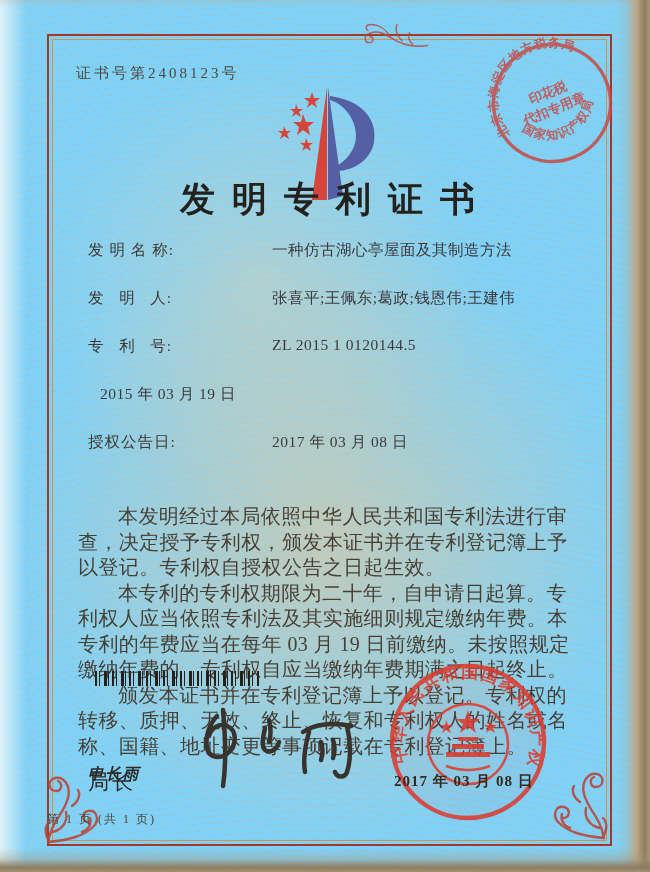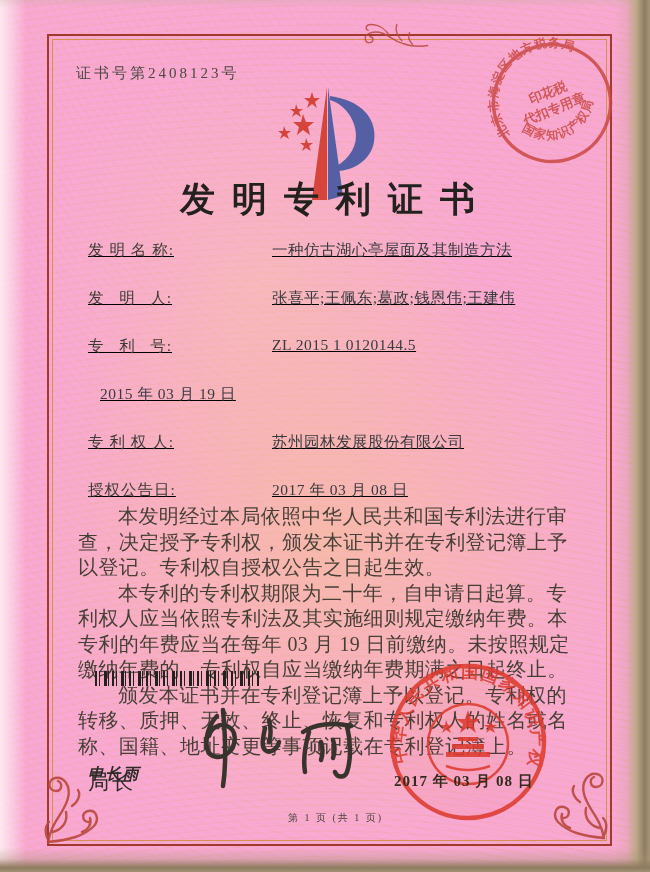--- a/index.html
+++ b/index.html
@@ -1,21 +1,21 @@
 <!DOCTYPE html>
 <html><head>
 <meta charset="utf-8">
 <style>
   html,body{margin:0;padding:0;}
   body{
     width:650px;height:872px;position:relative;overflow:hidden;
     font-family:"Liberation Serif","DejaVu Serif",serif;
     background:#efe9d8;
   }
-  .scan{position:absolute;inset:0;background:#f9a8d4;}
+  .scan{position:absolute;inset:0;background:#7dd3fc;}
   
   .texture{
     position:absolute;inset:0;pointer-events:none;
     background:
       radial-gradient(circle 430px at 50% 62%, rgba(246,199,140,.55), rgba(246,199,140,0) 72%),
       radial-gradient(circle 300px at 40% 32%, rgba(246,210,160,.35), rgba(246,210,160,0) 75%),
       repeating-radial-gradient(circle at 50% 240%, rgba(222,158,96,.13) 0 1.5px, rgba(0,0,0,0) 1.5px 6.5px),
       repeating-radial-gradient(circle at 120% -40%, rgba(222,158,96,.09) 0 1.5px, rgba(0,0,0,0) 1.5px 7.5px);
   }
   
@@ -33,39 +33,39 @@
     border:2px solid #a13a2d;pointer-events:none;}
   .frame::after{content:"";position:absolute;inset:3px;border:1px solid #d2914f;}
 
   .abs{position:absolute;}
   .cert-no{left:76px;top:64px;font-size:15px;letter-spacing:3px;color:#4c4842;}
 
   .title{left:47px;top:176px;width:561px;text-align:center;font-size:35px;font-weight:700;
     color:#23211e;letter-spacing:17px;text-indent:17px;}
 
   .fields{left:88px;top:240px;width:480px;}
-  .frow{display:flex;align-items:flex-start;height:48px;font-size:15.5px;text-decoration:underline;}
+  .frow{display:flex;align-items:flex-start;height:48px;font-size:15.5px;}
   .flabel{width:172px;flex:0 0 172px;color:#3d3a35;white-space:pre;letter-spacing:1px;}
   .fvalue{color:#3a3a40;letter-spacing:.5px;margin-left:12px;}
 
   .paras{left:78px;top:504px;width:502px;font-size:20px;line-height:25.5px;color:#463f36;}
   .paras p{margin:0;text-indent:2em;letter-spacing:.4px;}
 
   .barcode{left:95px;top:671px;width:164px;height:15px;
     background:repeating-linear-gradient(90deg,
       #23211e 0 2px, rgba(0,0,0,0) 2px 4px,
       #23211e 4px 5px, rgba(0,0,0,0) 5px 9px,
       #23211e 9px 12px, rgba(0,0,0,0) 12px 13px,
       #23211e 13px 14px, rgba(0,0,0,0) 14px 17px);}
 
   .director-title{left:88px;top:768px;font-size:21px;font-weight:400;letter-spacing:3px;color:#2c2a27;}
   .director-name{left:88px;top:764px;font-size:15.5px;font-weight:600;letter-spacing:2px;color:#2c2a27;font-style:italic;}
 
   .seal-date{left:394px;top:772px;font-size:15px;font-weight:600;letter-spacing:1px;color:#352a1e;z-index:5;}
-  .footer{left:47px;top:811px;width:561px;text-align:center;font-size:10px;letter-spacing:2px;color:#4a443c;margin-left:8px;}
+  .footer{left:47px;top:811px;width:561px;text-align:left;font-size:12px;letter-spacing:2px;color:#4a443c;}
 
   .stamp-tax{left:479px;top:30px;width:146px;height:146px;transform:rotate(-22deg);opacity:.82;}
   .seal-main{left:386px;top:660px;width:164px;height:164px;opacity:.88;z-index:4;}
   .signature{left:165px;top:698px;width:210px;height:100px;z-index:3;}
 
   .flourish{color:#b9483d;}
   svg text{font-family:"Liberation Serif","DejaVu Serif",serif;}
 </style>
 </head>
 <body>
@@ -131,24 +131,20 @@
     <div class="frow">
       <span class="flabel">发   明   人:</span>
       <span class="fvalue">张喜平;王佩东;葛政;钱恩伟;王建伟</span>
     </div>
     <div class="frow">
       <span class="flabel">专   利   号:</span>
       <span class="fvalue">ZL 2015 1 0120144.5</span>
     </div>
     <div class="frow">
       <span class="fvalue">2015 年 03 月 19 日</span>
-    </div>
-    <div class="frow">
-      <span class="flabel">专 利 权 人:</span>
-      <span class="fvalue">苏州园林发展股份有限公司</span>
     </div>
     <div class="frow">
       <span class="flabel">授权公告日:</span>
       <span class="fvalue">2017 年 03 月 08 日</span>
     </div>
   </div>
 
   <div class="abs paras">
     <p>本发明经过本局依照中华人民共和国专利法进行审查，决定授予专利权，颁发本证书并在专利登记簿上予以登记。专利权自授权公告之日起生效。</p>
     <p>本专利的专利权期限为二十年，自申请日起算。专利权人应当依照专利法及其实施细则规定缴纳年费。本专利的年费应当在每年 03 月 19 日前缴纳。未按照规定缴纳年费的，专利权自应当缴纳年费期满之日起终止。</p>

